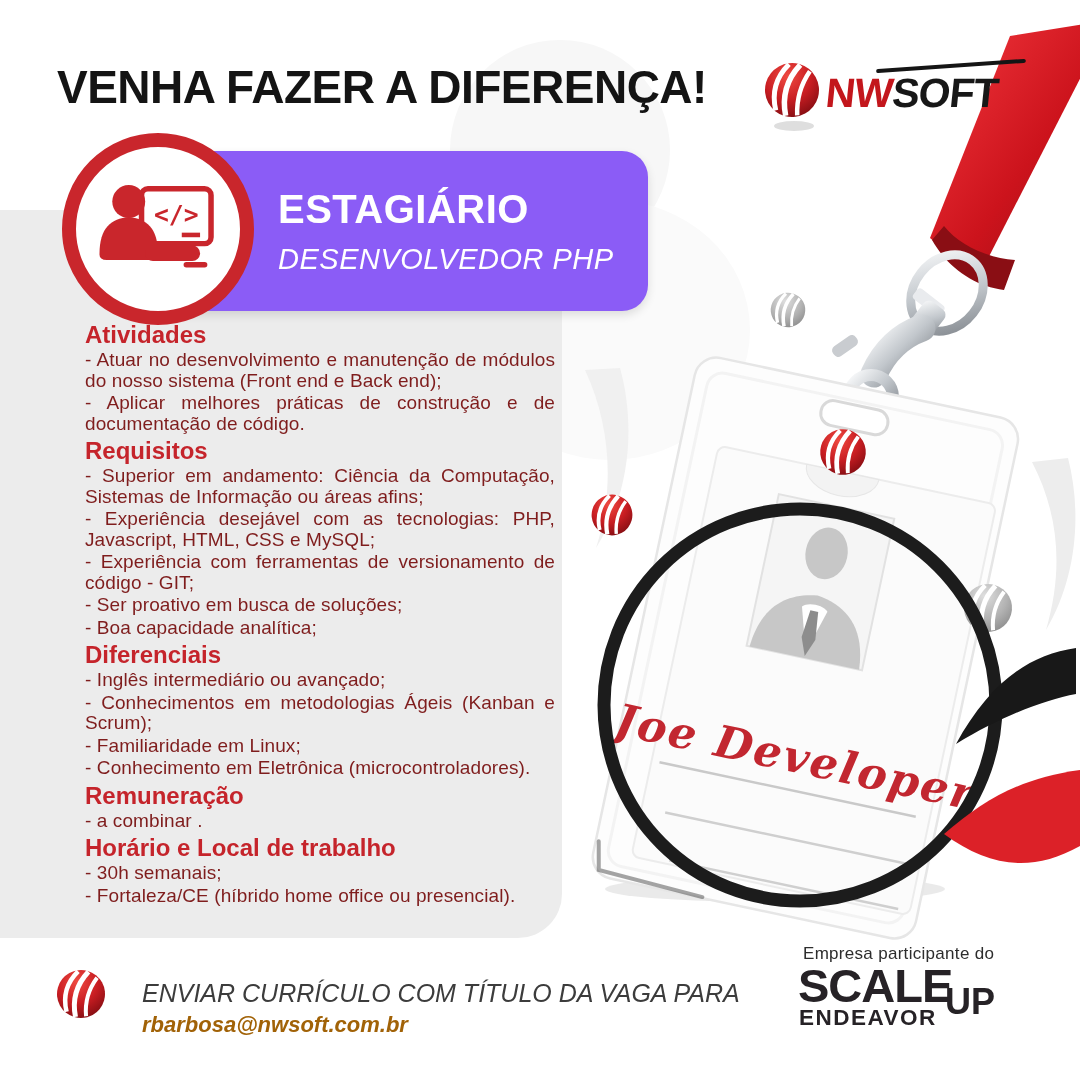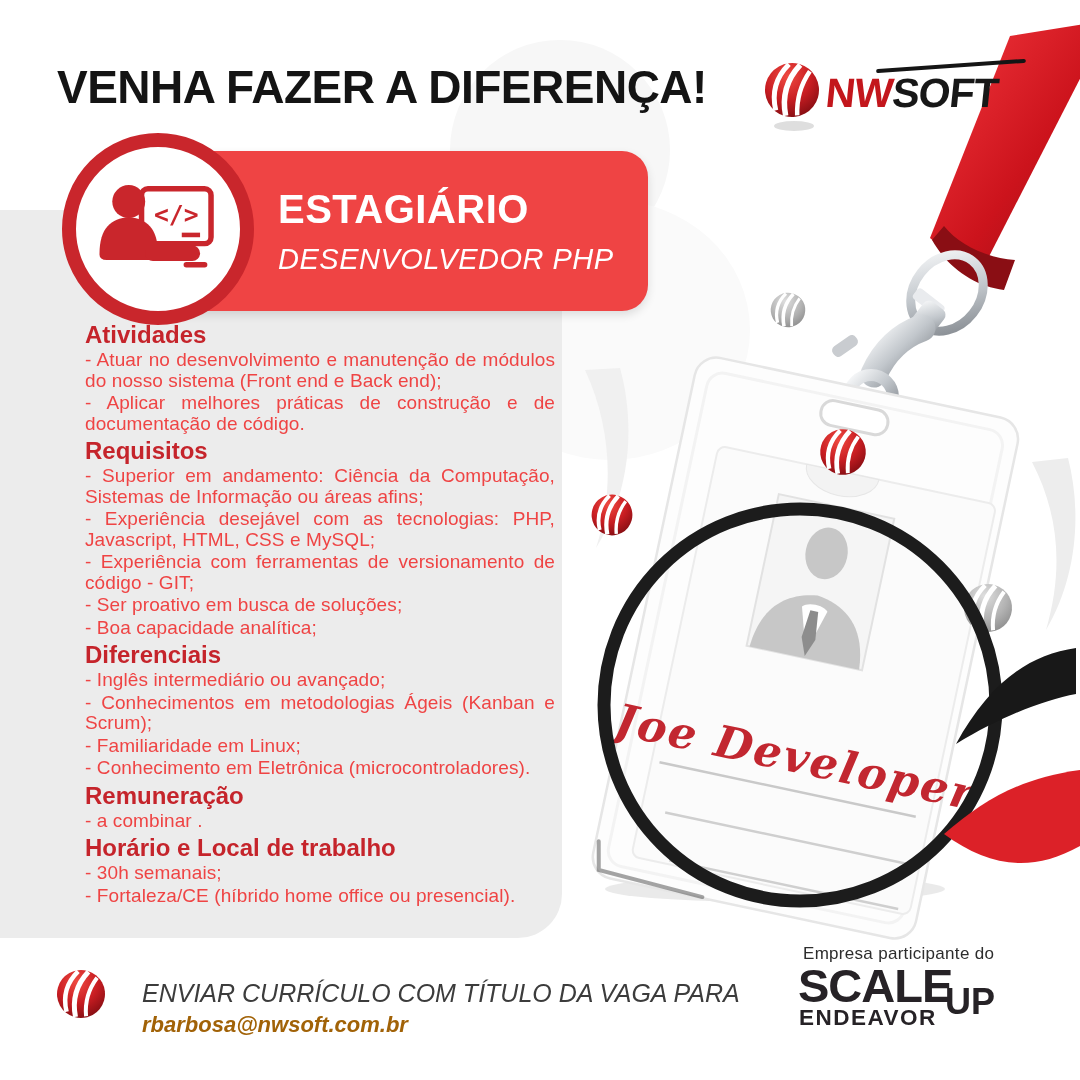--- a/index.html
+++ b/index.html
@@ -14,34 +14,34 @@
   
   .brand{position:absolute;left:760px;top:56px;width:270px;height:80px;z-index:12;}
   .brand .globe{position:absolute;left:0;top:0;}
   .brand .wordmark{position:absolute;left:66px;top:14px;font-size:41px;font-weight:900;
                    letter-spacing:-1px;transform:skewX(-6deg);white-space:nowrap;}
   .brand .nw{color:#c3161c;}
   .brand .soft{color:#171717;}
   .brand .swoosh{position:absolute;left:116px;top:8px;width:150px;height:4px;background:#151515;
                  transform:rotate(-4deg);border-radius:2px;}
   
-  .banner{position:absolute;left:112px;top:151px;width:536px;height:160px;background:#ef4444;
+  .banner{position:absolute;left:112px;top:151px;width:536px;height:160px;background:#8b5cf6;
           border-radius:26px;z-index:12;box-shadow:0 4px 10px rgba(0,0,0,0.12);}
   .banner .title{position:absolute;left:166px;top:36px;font-size:40px;font-weight:900;color:#ffffff;
                  letter-spacing:0.5px;}
   .banner .subtitle{position:absolute;left:166px;top:92px;font-size:29px;font-style:italic;
                     color:#ffffff;letter-spacing:0.5px;font-weight:500;}
   .banner-circle{position:absolute;left:62px;top:133px;width:164px;height:164px;background:#ffffff;
                  border:14px solid #c9262c;border-radius:50%;z-index:13;
                  display:flex;align-items:center;justify-content:center;}
   
   .content{position:absolute;left:85px;top:318px;width:470px;z-index:12;}
   .content h2{font-size:24px;line-height:30px;margin:2px 0 0;font-weight:700;color:#c5242b;
               letter-spacing:0;}
-  .content p{font-size:19px;line-height:20.5px;margin:0 0 2px;text-align:justify;color:#ef4444;
+  .content p{font-size:19px;line-height:20.5px;margin:0 0 2px;text-align:justify;color:#7f1d1d;
              letter-spacing:0.1px;}
   
   .footer-ball{position:absolute;left:54px;top:966px;z-index:12;}
   .cta{position:absolute;left:142px;top:979px;font-size:25px;font-style:italic;font-weight:500;
        color:#3c3c3c;z-index:12;white-space:nowrap;}
   .email{position:absolute;left:142px;top:1012px;font-size:22px;font-style:italic;font-weight:800;
          color:#a16207;z-index:12;white-space:nowrap;}
   .endeavor{position:absolute;left:798px;top:944px;width:260px;height:110px;z-index:12;color:#262226;}
   .endeavor .tagline{position:absolute;left:5px;top:0;font-size:17px;font-weight:500;
                      letter-spacing:0.3px;color:#2d2d2d;white-space:nowrap;}

